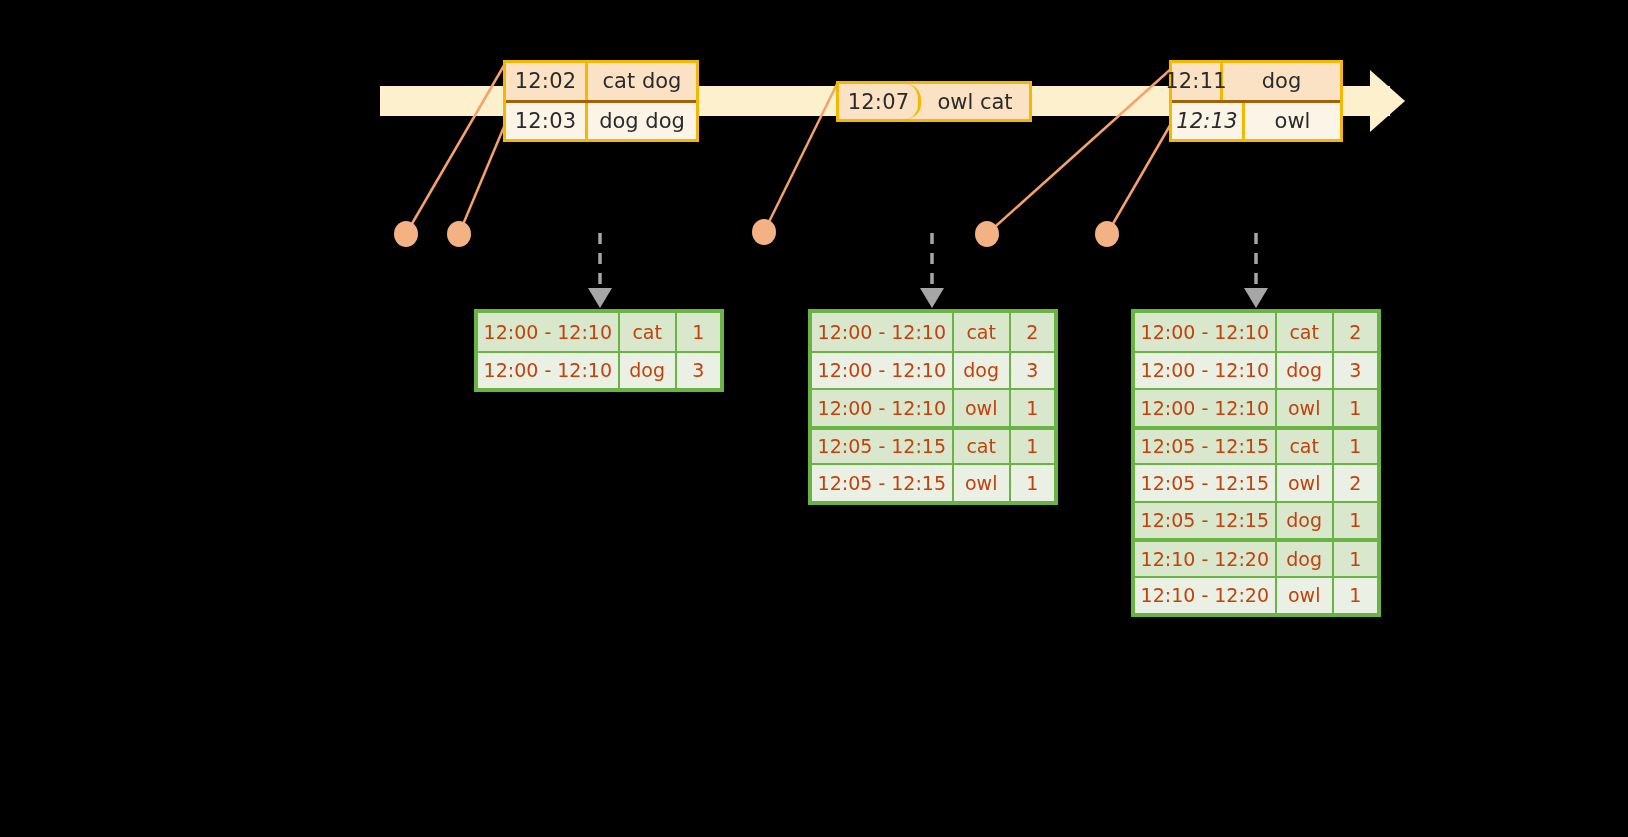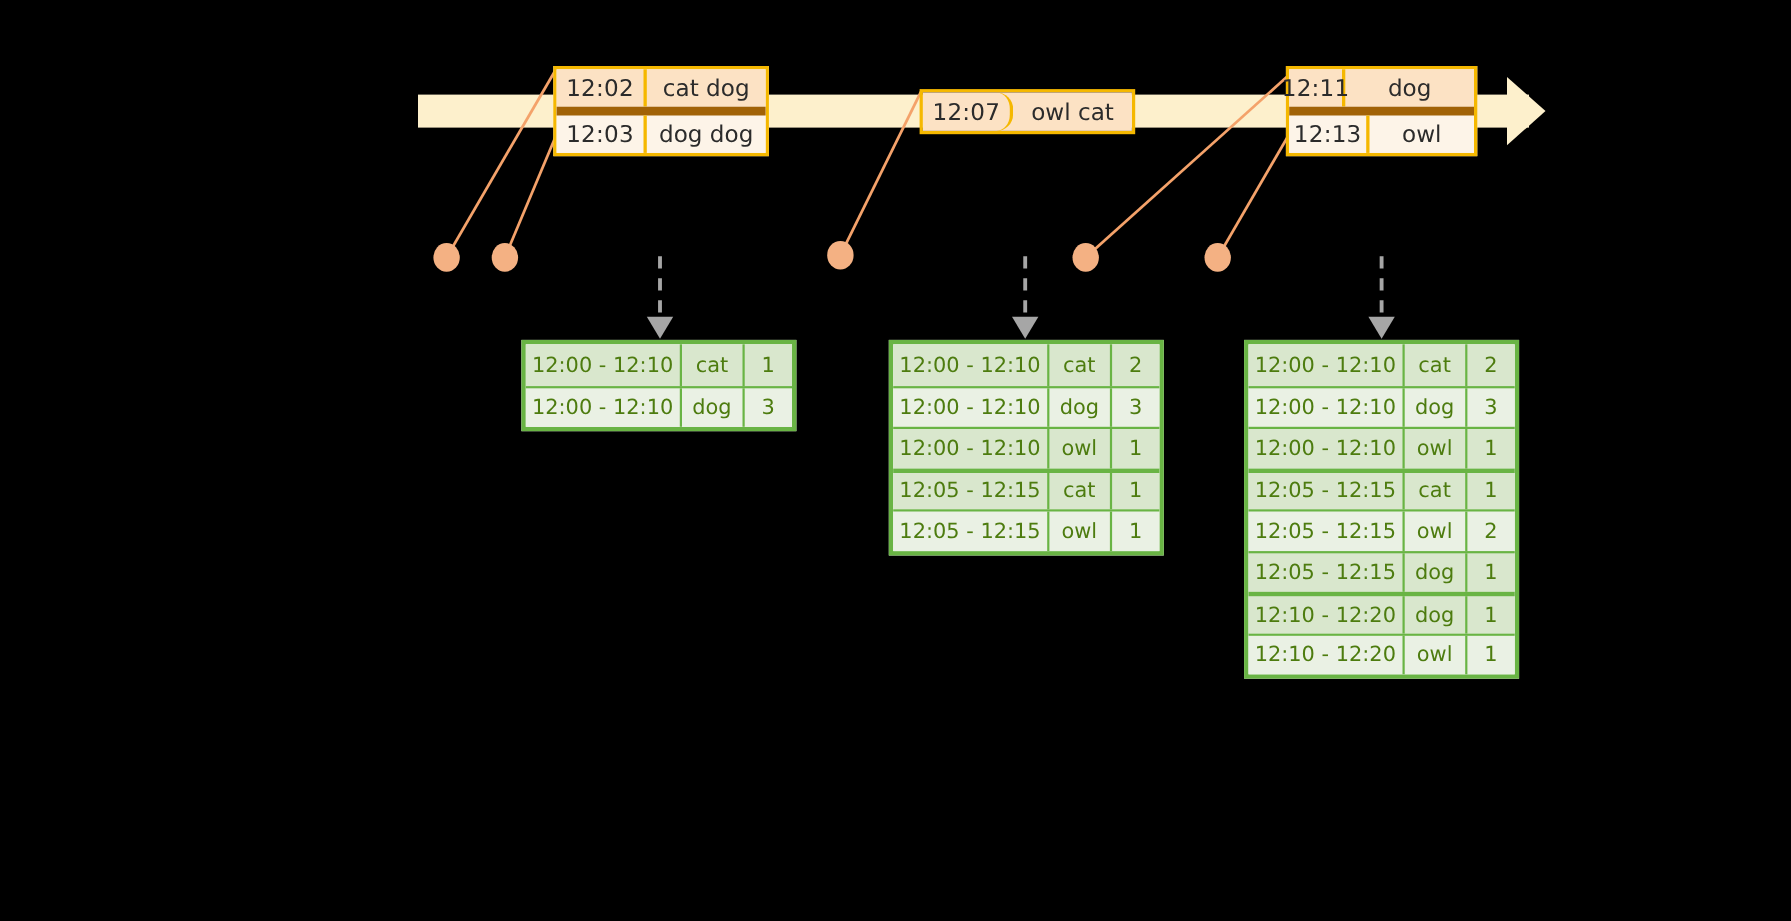--- a/index.html
+++ b/index.html
@@ -33,21 +33,21 @@
     display: flex;
     flex-direction: column;
     z-index: 6;
   }
   .event-row {
     display: flex;
     flex: 1 1 auto;
     box-sizing: border-box;
   }
   .event-row + .event-row {
-    border-top: 8px solid #a16207;
+    border-top: 3px solid #a16207;
   }
   .event-row.shade-a { background: #fce2c4; }
   .event-row.shade-b { background: #fdf4e8; }
   .event-time {
     box-sizing: border-box;
     border-right: 3px solid #f5b800;
     display: flex;
     align-items: center;
     justify-content: center;
     font-size: 21px;
@@ -80,21 +80,21 @@
   .res-row.shade-a { background: #d9e7cd; }
   .res-row.shade-b { background: #eaf1e4; }
   .res-row + .res-row { border-top: 2px solid #69b444; }
   .res-row.group-end + .res-row { border-top: 4px solid #69b444; }
   .cell {
     box-sizing: border-box;
     display: flex;
     align-items: center;
     justify-content: center;
     font-size: 19px;
-    color: #4d7c0f;
+    color: #c2410c;
     border-right: 2px solid #69b444;
     white-space: nowrap;
   }
   .cell.c-count { border-right: none; }
   .cell.c-window { justify-content: center; }
 </style>
 </head>
 <body>
 
 <div id="stage">
@@ -155,21 +155,21 @@
       <div class="event-words">owl cat</div>
     </div>
   </div>
 
   <div class="event-box" style="left:1169px; top:60px; width:174px; height:82px;">
     <div class="event-row shade-a">
       <div class="event-time" style="width:51px;">12:11</div>
       <div class="event-words">dog</div>
     </div>
     <div class="event-row shade-b">
-      <div class="event-time" style="width:73px;">12:13</div>
+      <div class="event-time" style="width:73px;font-style:italic;">12:13</div>
       <div class="event-words">owl</div>
     </div>
   </div>
 
   <div class="res-table" id="table-0" style="left:474px; top:309px; width:250px;">
       <div class="res-row shade-a">
         <div class="cell c-window" style="width: 144px;">12:00 - 12:10</div>
         <div class="cell c-word" style="width: 58px;">cat</div>
         <div class="cell c-count" style="width: 44px;">1</div>
       </div>

